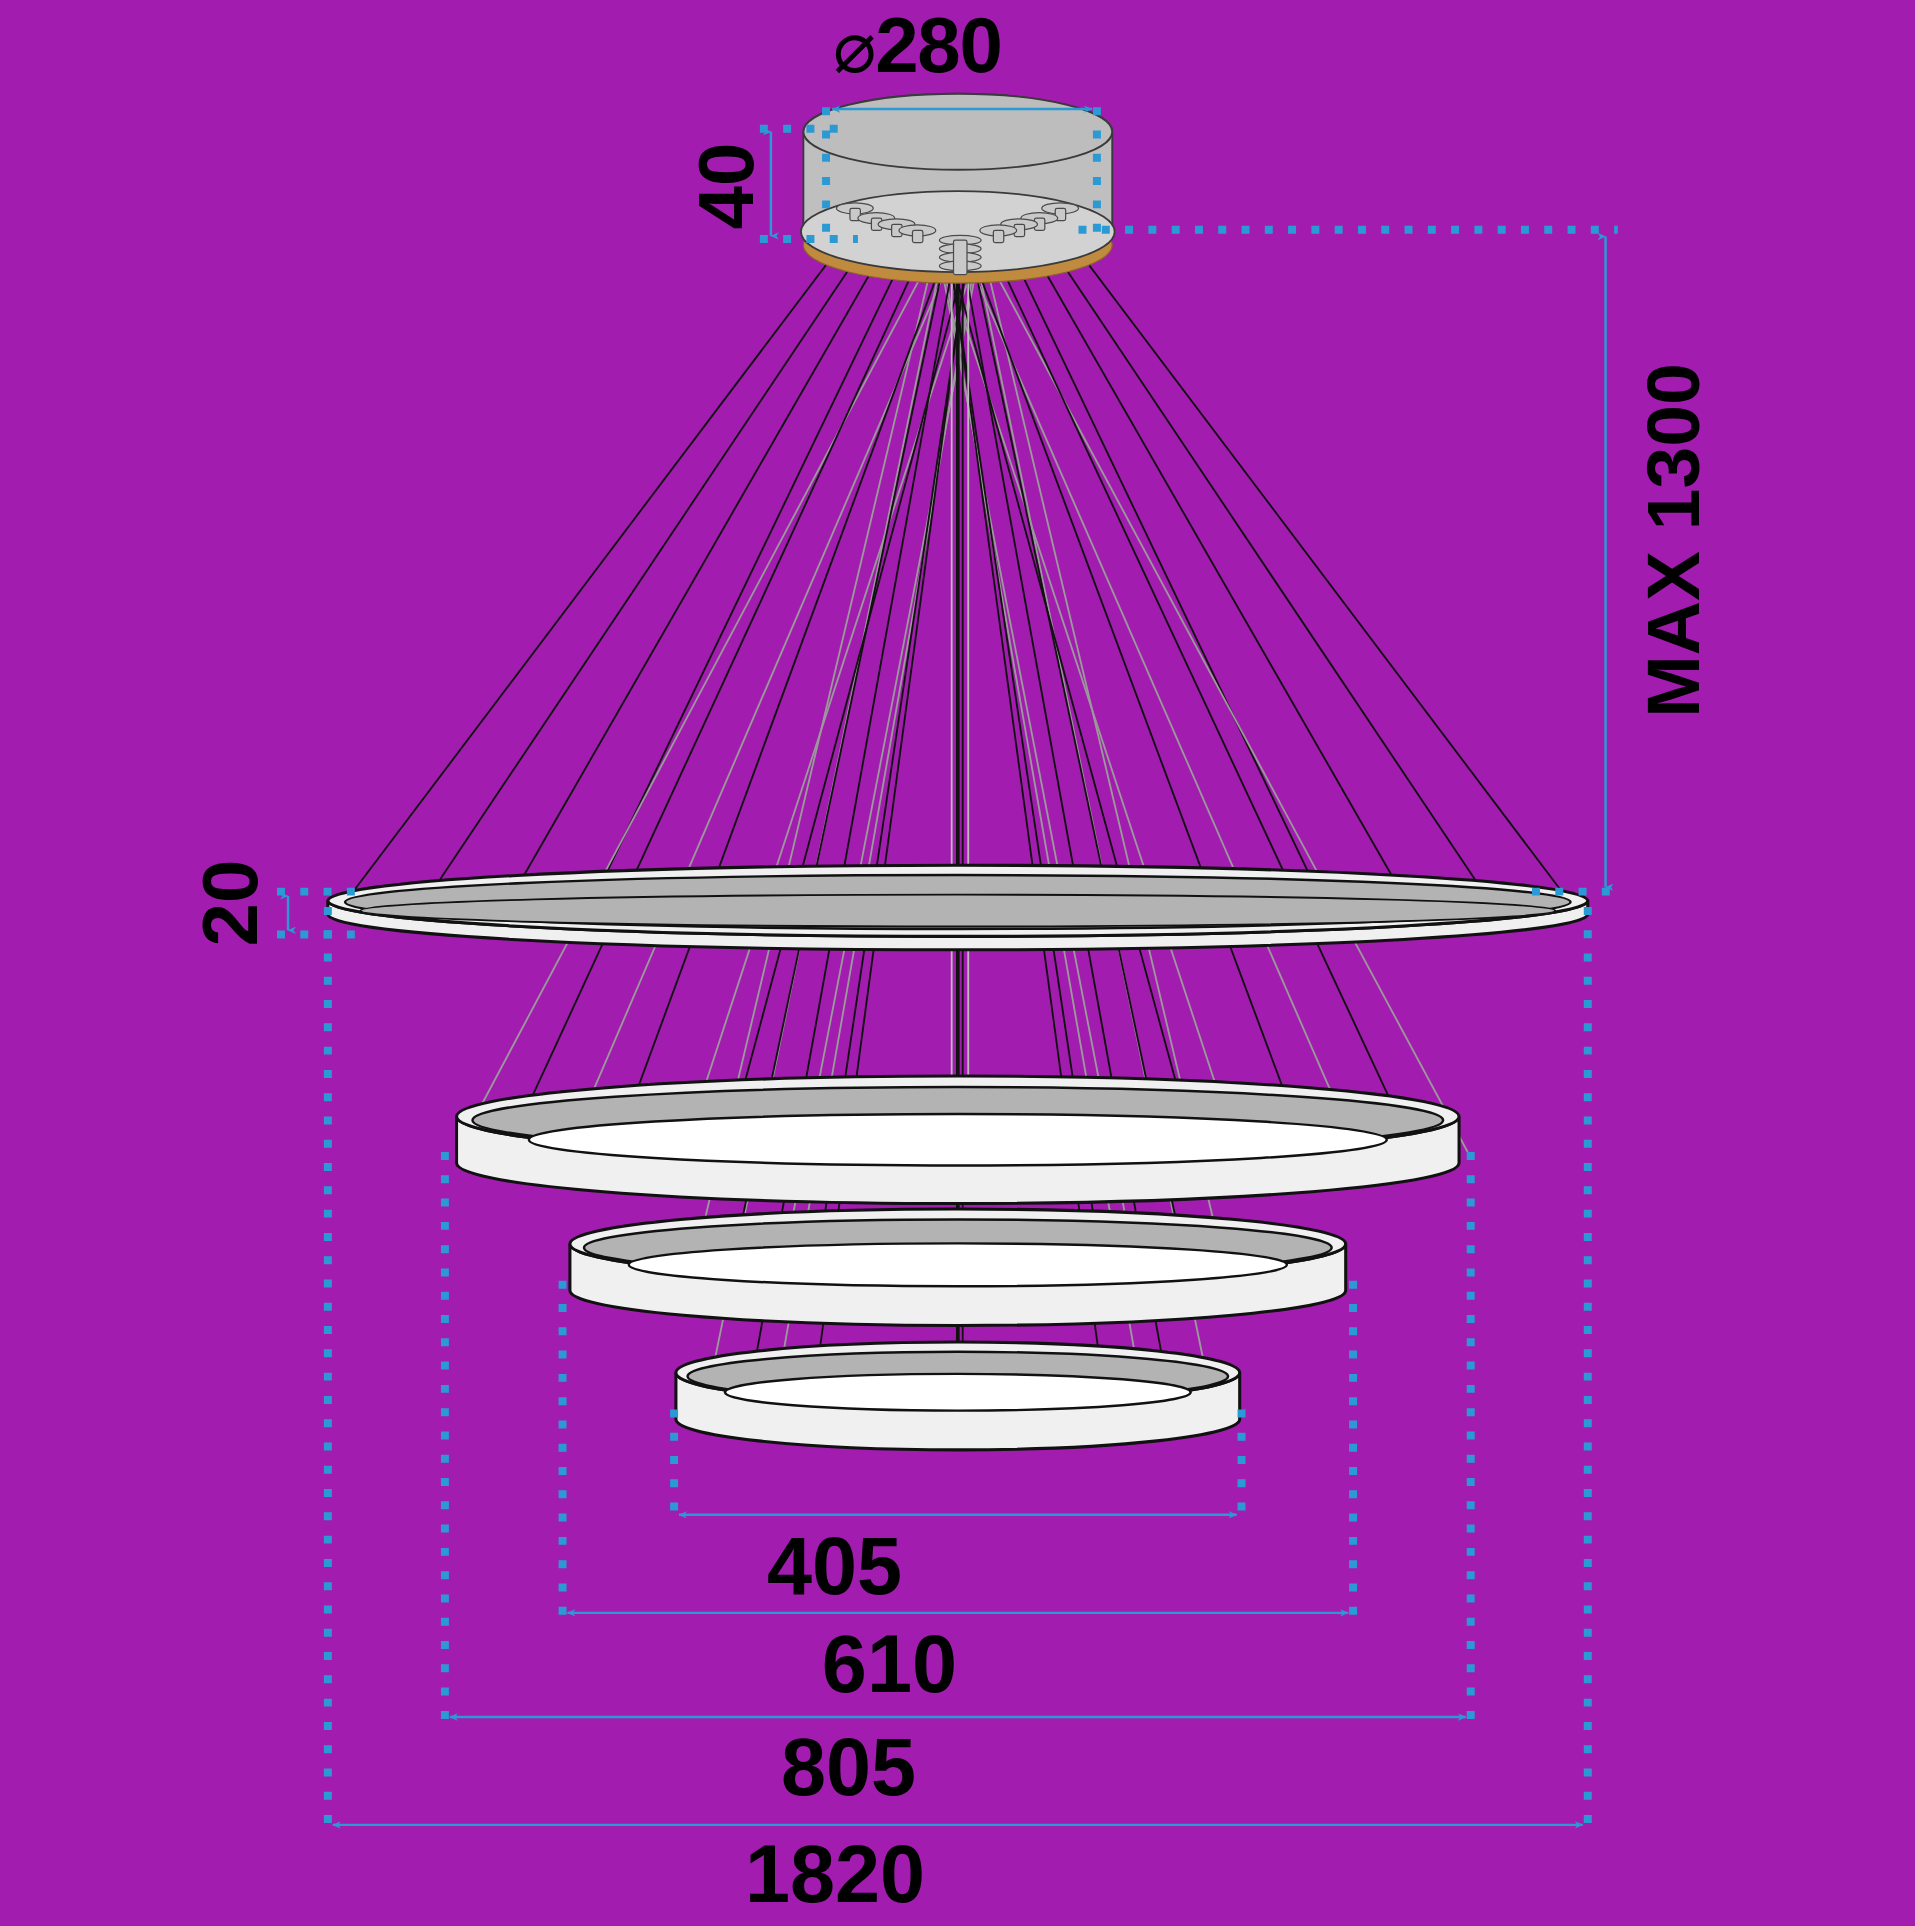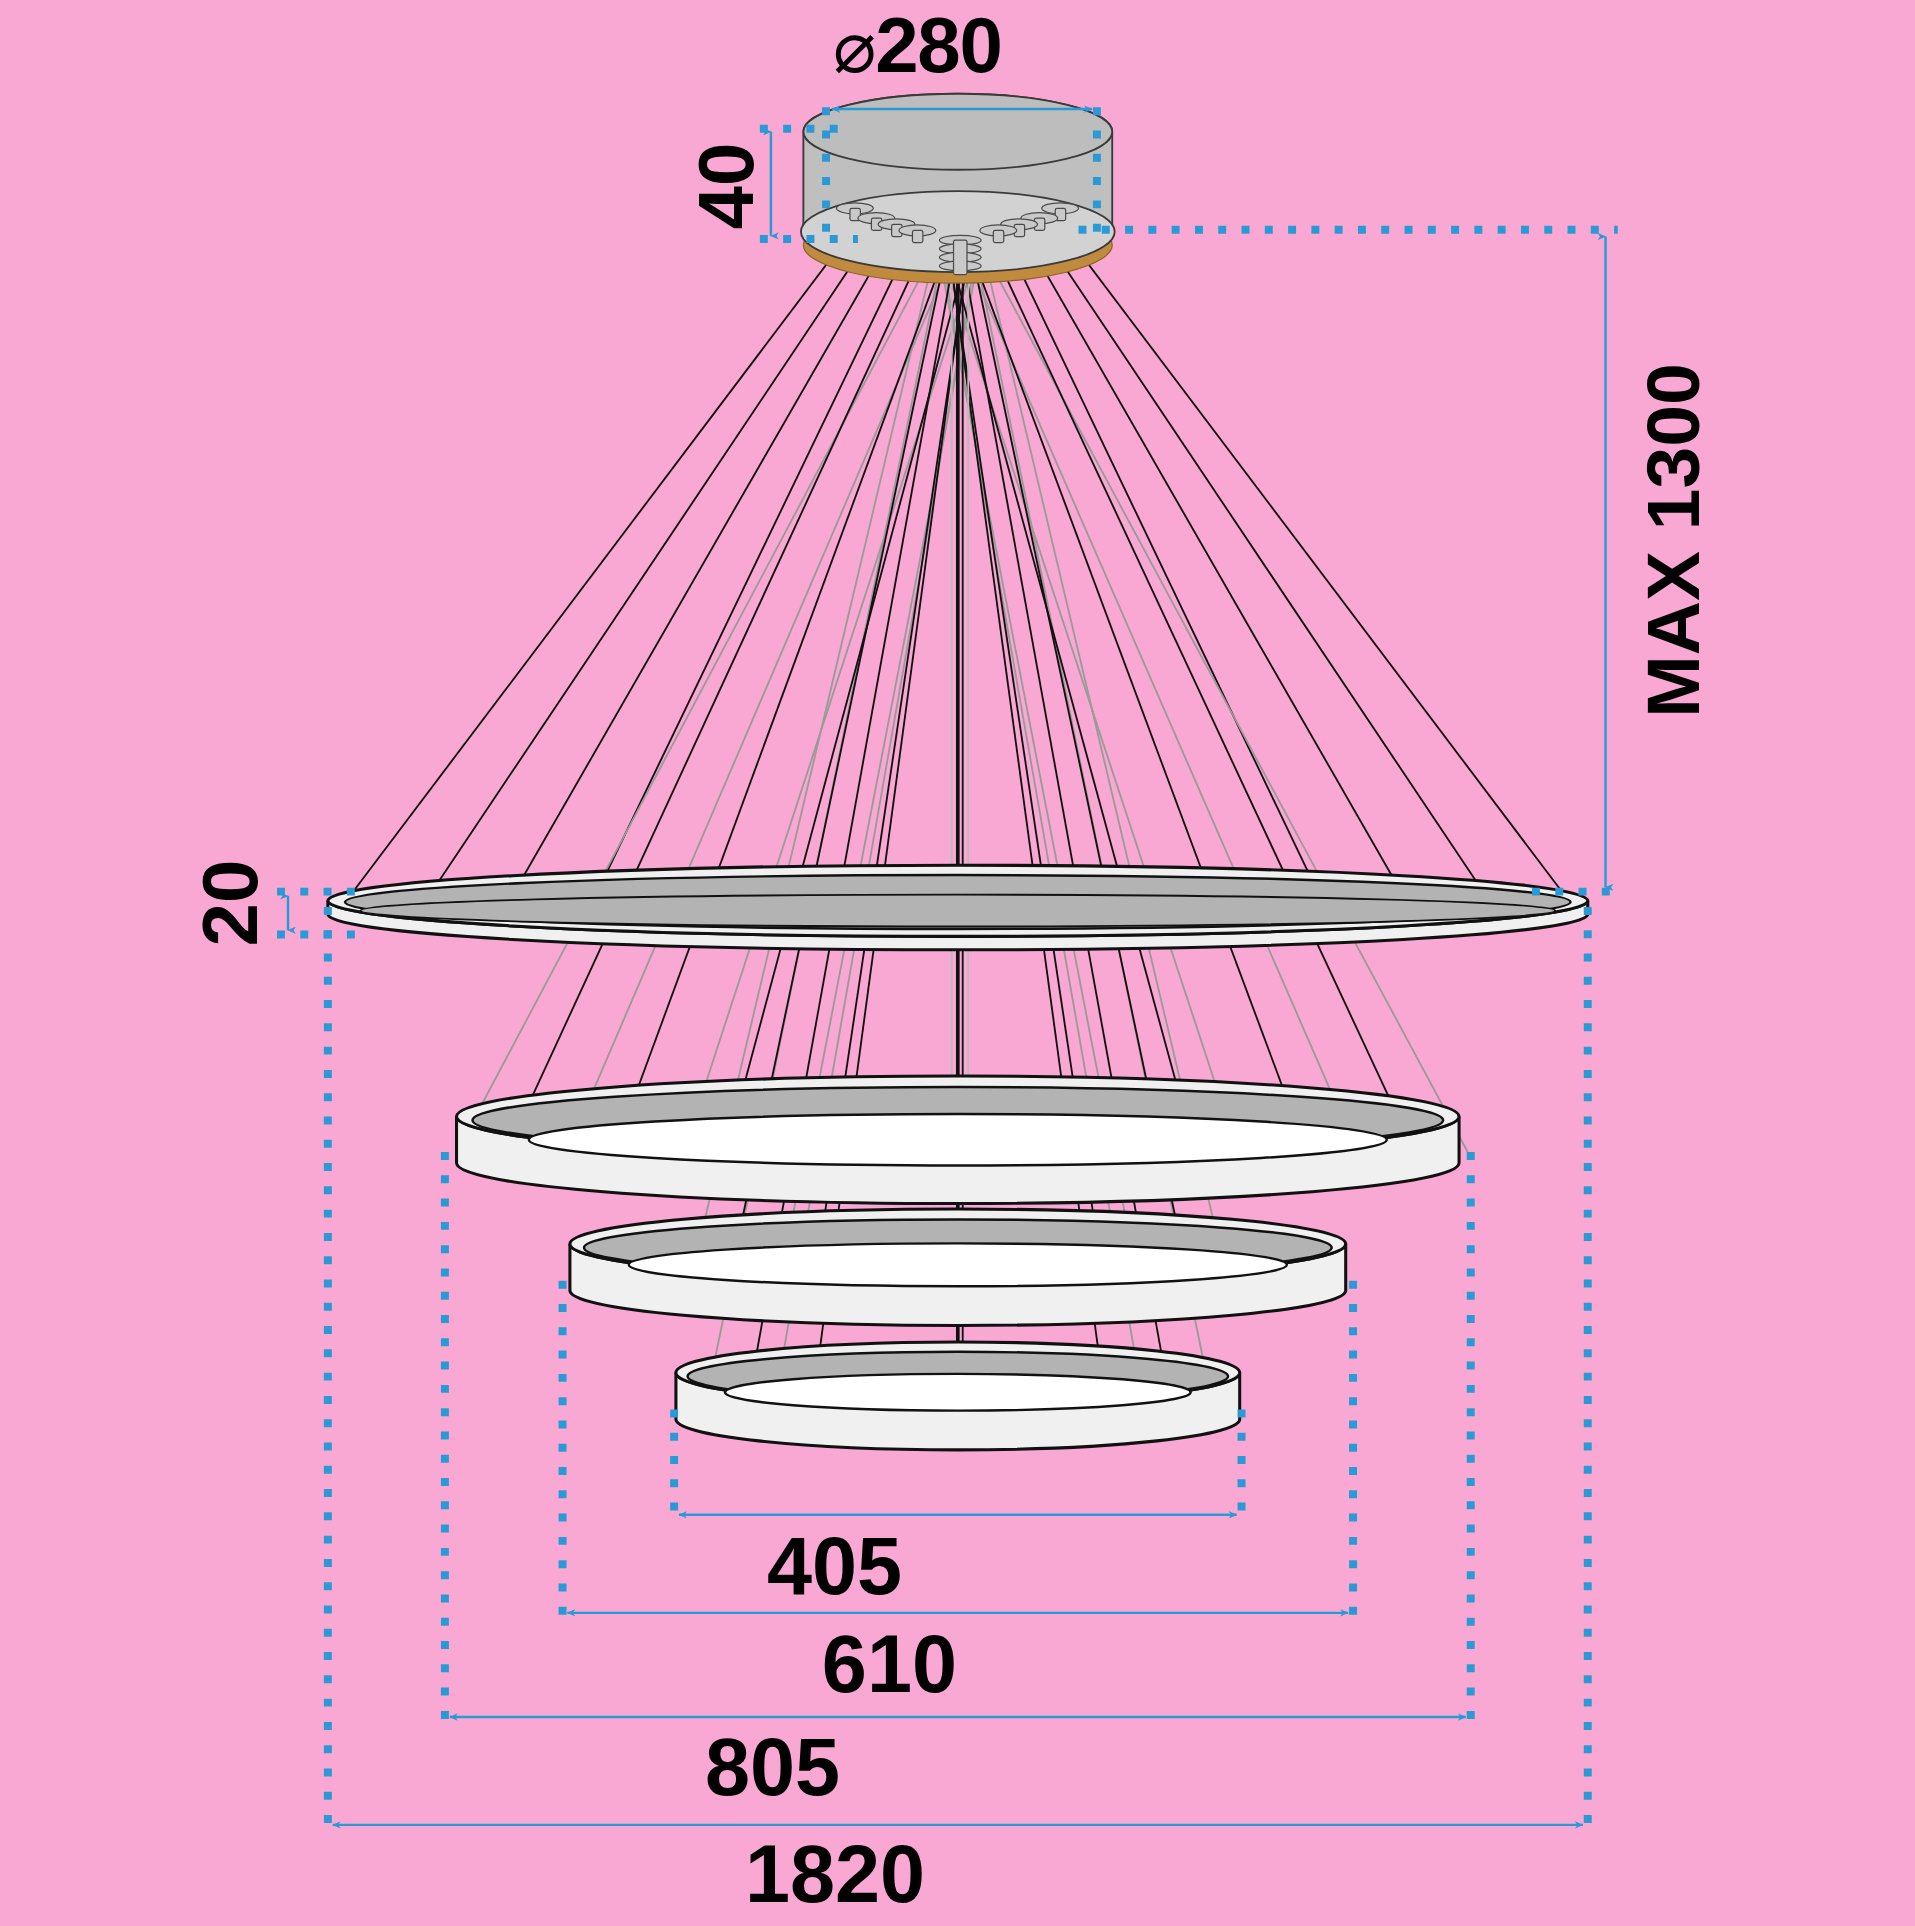--- a/index.html
+++ b/index.html
@@ -1,17 +1,17 @@
 <!DOCTYPE html>
 <html style="font-size:9.8px"><head>
 <meta charset="utf-8">
 <style>
   html,body{margin:0;padding:0;background:#fff;}
   body{width:1915px;height:1926px;font-family:"Liberation Sans",sans-serif;overflow:hidden;}
-  #stage{position:relative;width:1915px;height:1926px;background:#f9a8d4;}
+  #stage{position:relative;width:1915px;height:1926px;background:#a21caf;}
   #stage svg{position:absolute;left:0;top:0;width:1915px;height:1926px;}
   .dimtext{position:absolute;font-family:"Liberation Sans",sans-serif;font-weight:700;color:#000;white-space:nowrap;line-height:1;}
   .rot{transform-origin:center center;}
 </style>
 </head>
 <body>
 
 <div id="stage">
 
 <svg viewBox="0 0 3125 3143" xmlns="http://www.w3.org/2000/svg">
@@ -213,18 +213,18 @@
 <div class="dimtext rot" style="left:674px;top:147px;width:104px;text-align:center;font-size:78px;transform:rotate(-90deg);">40</div>
 
 <div class="dimtext rot" style="left:1459px;top:503px;width:429px;text-align:center;font-size:75px;transform:rotate(-90deg);">MAX 1300</div>
 
 <div class="dimtext rot" style="left:178px;top:864px;width:104px;text-align:center;font-size:78px;transform:rotate(-90deg);">20</div>
 
 <div class="dimtext" style="left:835px;top:1526px;width:245px;margin-left:-123px;text-align:center;font-size:81px;">405</div>
 
 <div class="dimtext" style="left:835px;top:1624px;width:245px;margin-left:-123px;text-align:right;font-size:81px;">610</div>
 
-<div class="dimtext" style="left:828px;top:1727px;width:245px;margin-left:-123px;font-size:81px;">805</div>
+<div class="dimtext" style="left:849px;top:1727px;width:245px;margin-left:-123px;text-align:center;font-size:81px;">805</div>
 
 <div class="dimtext" style="left:835px;top:1834px;width:306px;margin-left:-153px;text-align:center;font-size:81px;">1820</div>
 
 </div>
 
 
 </body></html>

